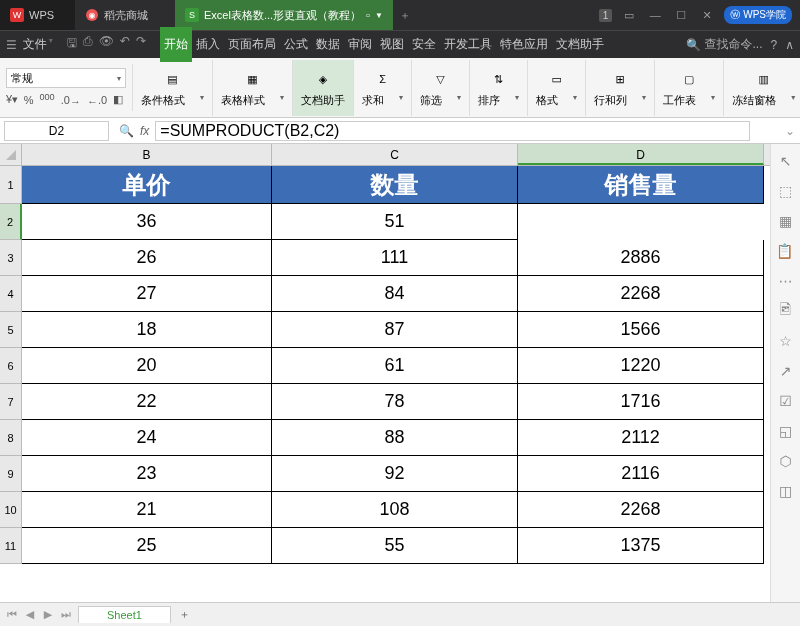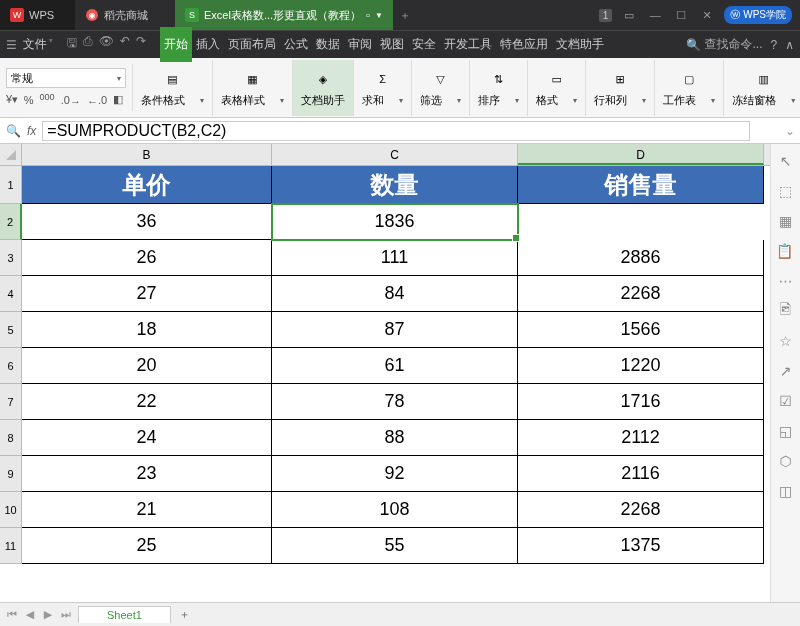--- a/index.html
+++ b/index.html
@@ -32,21 +32,21 @@
 .search-cmd { display: flex; align-items: center; gap: 3px; }
 
 
 .ribbon { height: 60px; background: #f5f5f5; border-bottom: 1px solid #ccc; display: flex; align-items: center; font-size: 11px; }
 .ribbon-group-a { width: 150px; display: flex; flex-direction: column; gap: 4px; padding: 4px 6px; border-right: 1px solid #ddd; }
 .fmt-select { display: flex; align-items: center; border: 1px solid #ccc; background: #fff; height: 20px; padding: 0 4px; width: 120px; justify-content: space-between; }
 .fmt-btns { display: flex; gap: 6px; align-items: center; color: #555; }
 .ribbon-btn { display: flex; flex-direction: column; align-items: center; justify-content: center; padding: 4px 8px; height: 56px; gap: 2px; cursor: pointer; border-right: 1px solid #ddd; }
 .ribbon-btn.active { background: #d8e8d8; }
 .ribbon-icon { width: 24px; height: 24px; display: flex; align-items: center; justify-content: center; }
-.ribbon-label { display: flex; align-items: center; gap: 15px; white-space: nowrap; }
+.ribbon-label { display: flex; align-items: flex-start; gap: 15px; white-space: nowrap; }
 .dropdown-caret { font-size: 8px; color: #666; }
 
 
 .formula-bar { height: 26px; display: flex; align-items: center; border-bottom: 1px solid #ccc; font-size: 12px; background: #fff; }
 .name-box { width: 105px; border: 1px solid #ccc; margin: 2px 4px; height: 20px; display: flex; align-items: center; justify-content: center; }
 .fx-area { display: flex; align-items: center; gap: 6px; padding: 0 6px; color: #666; }
 .formula-input { flex: 1; font-family: monospace; font-size: 16px; padding: 0 4px; border: 1px solid #ccc; height: 20px; margin-right: 30px; display: flex; align-items: center; }
 .expand-fx { width: 20px; color: #999; text-align: center; }
 
 
@@ -262,20 +262,23 @@
       <div class="ribbon-btn">
         <div class="ribbon-icon">符</div>
         <div class="ribbon-label">
           <span>符</span>
         </div>
       </div>
     </div>
 </div>
 
 <div class="formula-bar">
+  <div class="name-box">
+      <span>D2</span>
+    </div>
   <div class="fx-area">
     <span>🔍</span>
     <span style="font-style:italic">fx</span>
   </div>
   <div class="formula-input">
       <span>=SUMPRODUCT(B2,C2)</span>
     </div>
   <div class="expand-fx">⌄</div>
 </div>
 
@@ -294,21 +297,21 @@
     <div class="data-rows" id="data-rows">
         <div class="row header-row">
           <div class="row-h">1</div>
           <div class="cell hdr col-b">单价</div>
           <div class="cell hdr col-c">数量</div>
           <div class="cell hdr col-d">销售量</div>
         </div>
         <div class="row">
           <div class="row-h sel">2</div>
           <div class="cell col-b">36</div>
-          <div class="cell col-d selected">1836</div>
+          <div class="cell col-c">51</div>
         </div>
         <div class="row">
           <div class="row-h">3</div>
           <div class="cell col-b">26</div>
           <div class="cell col-c">111</div>
           <div class="cell col-d">2886</div>
         </div>
         <div class="row">
           <div class="row-h">4</div>
           <div class="cell col-b">27</div>

